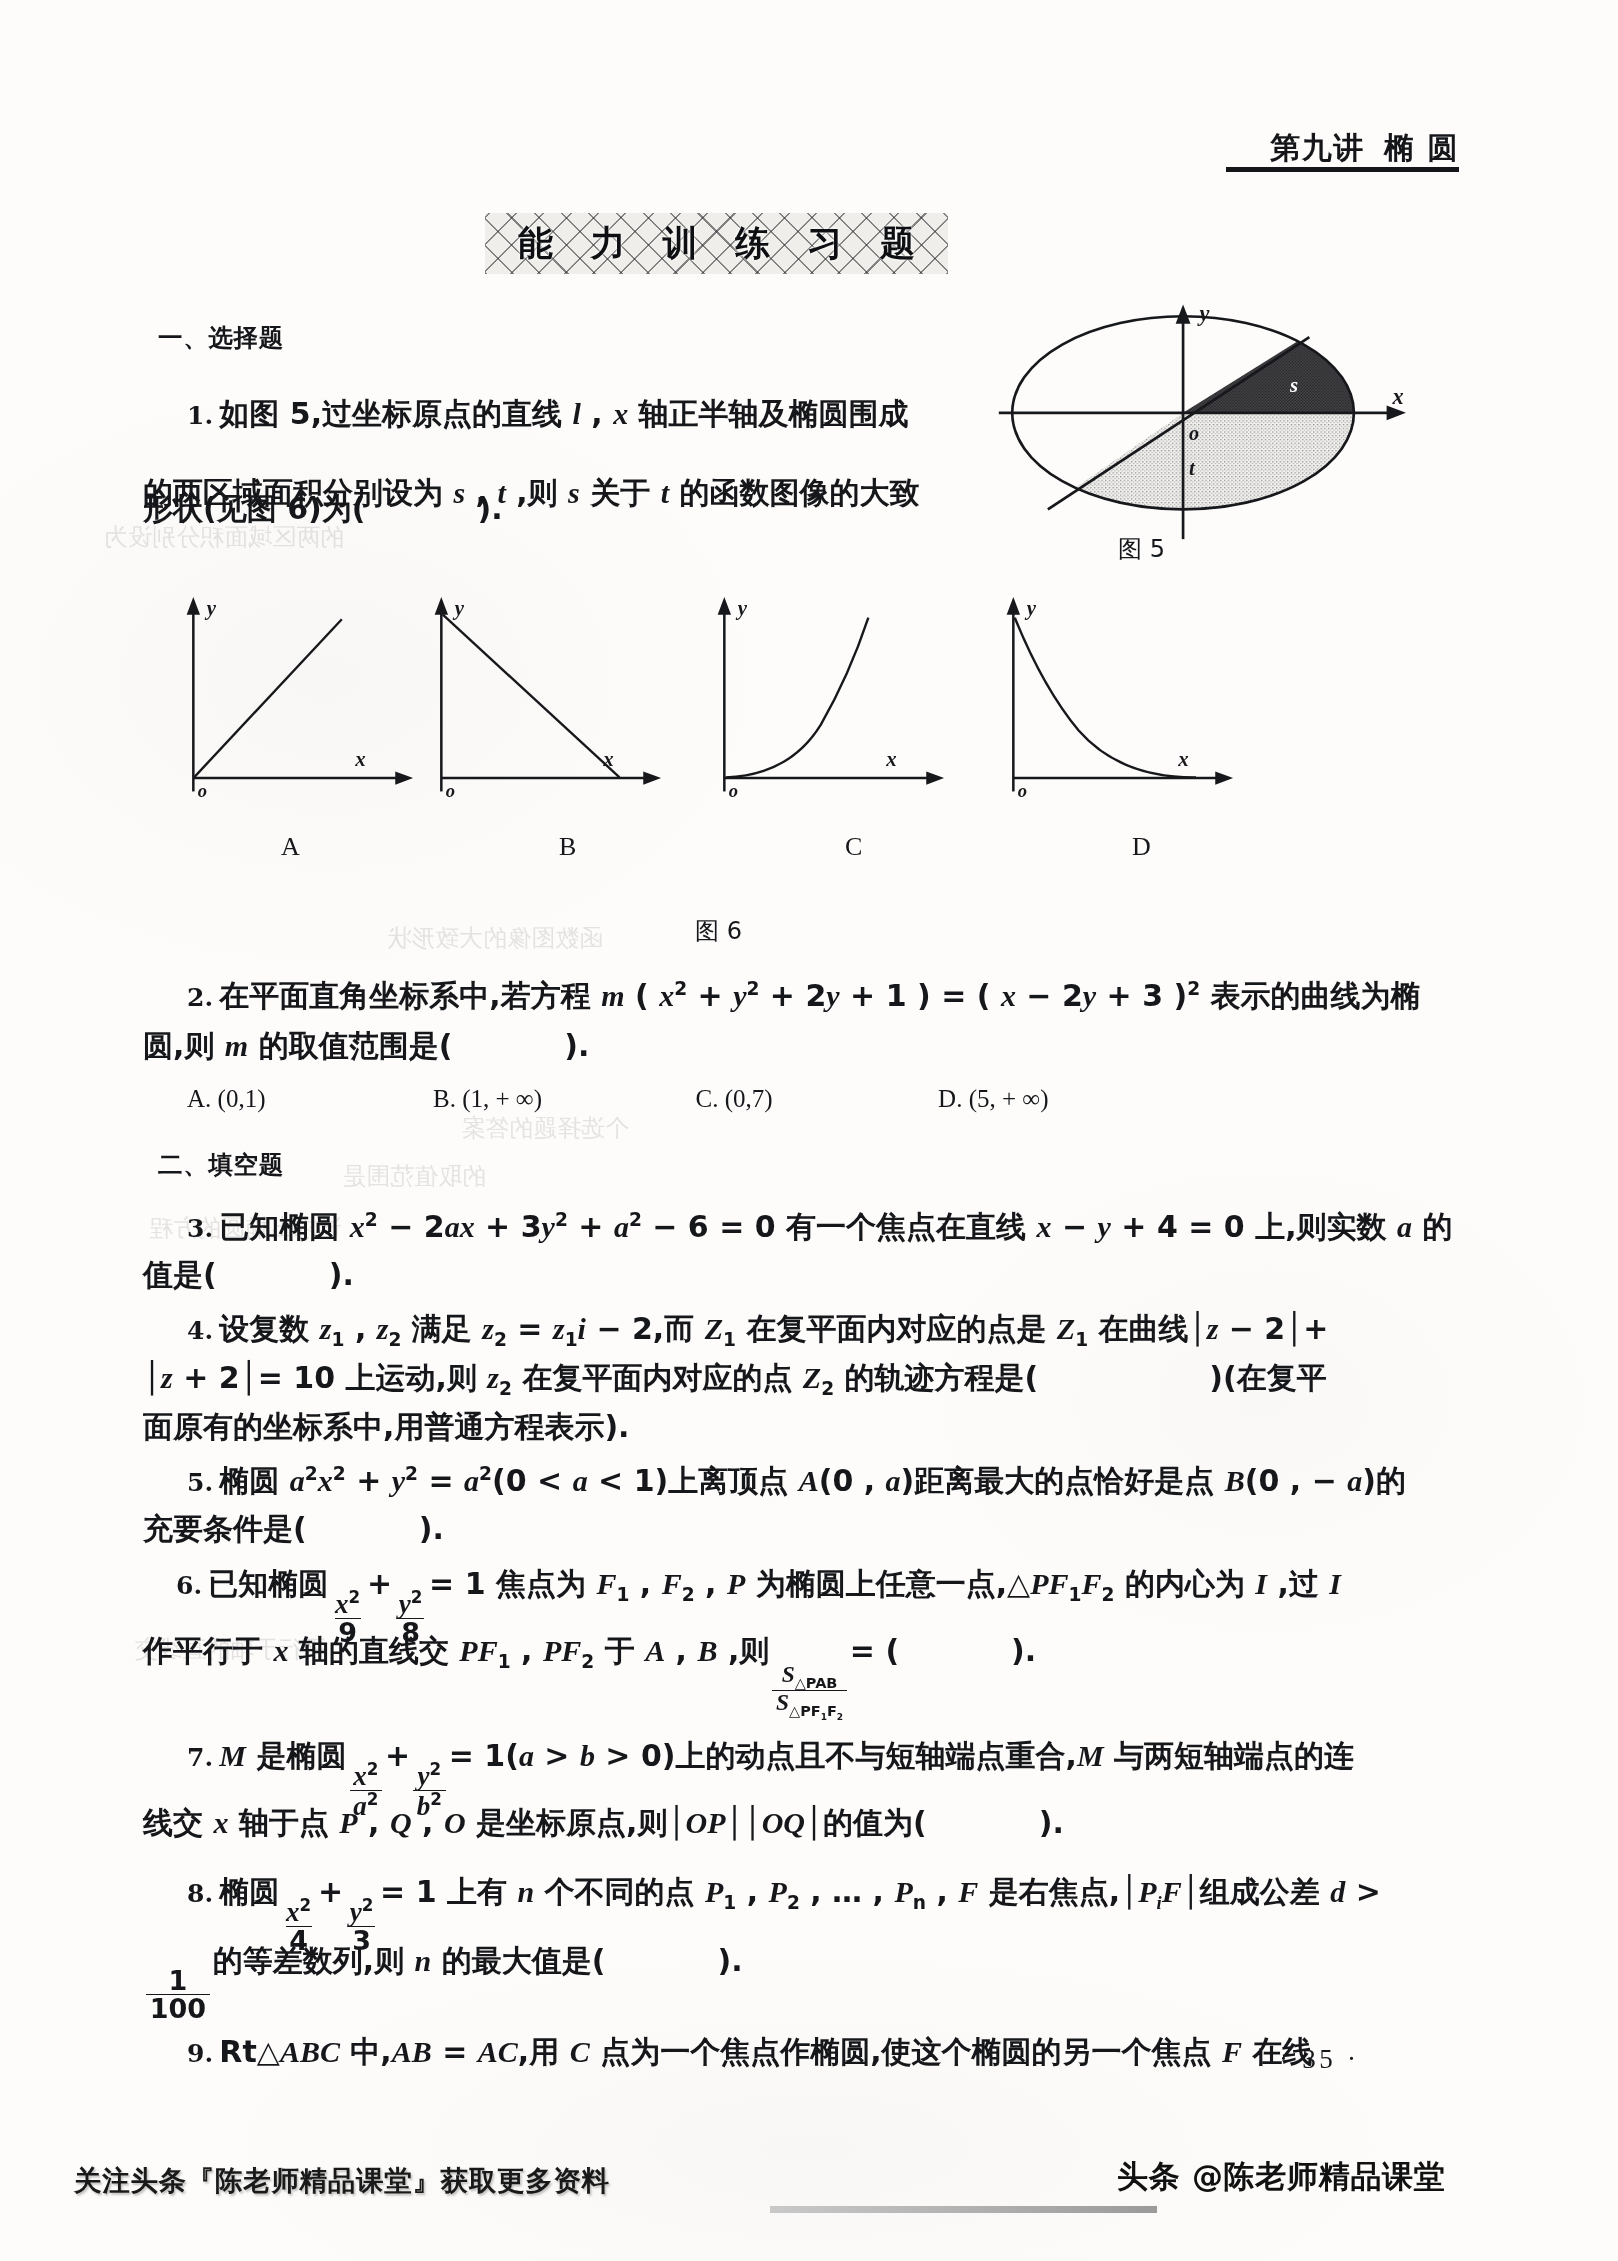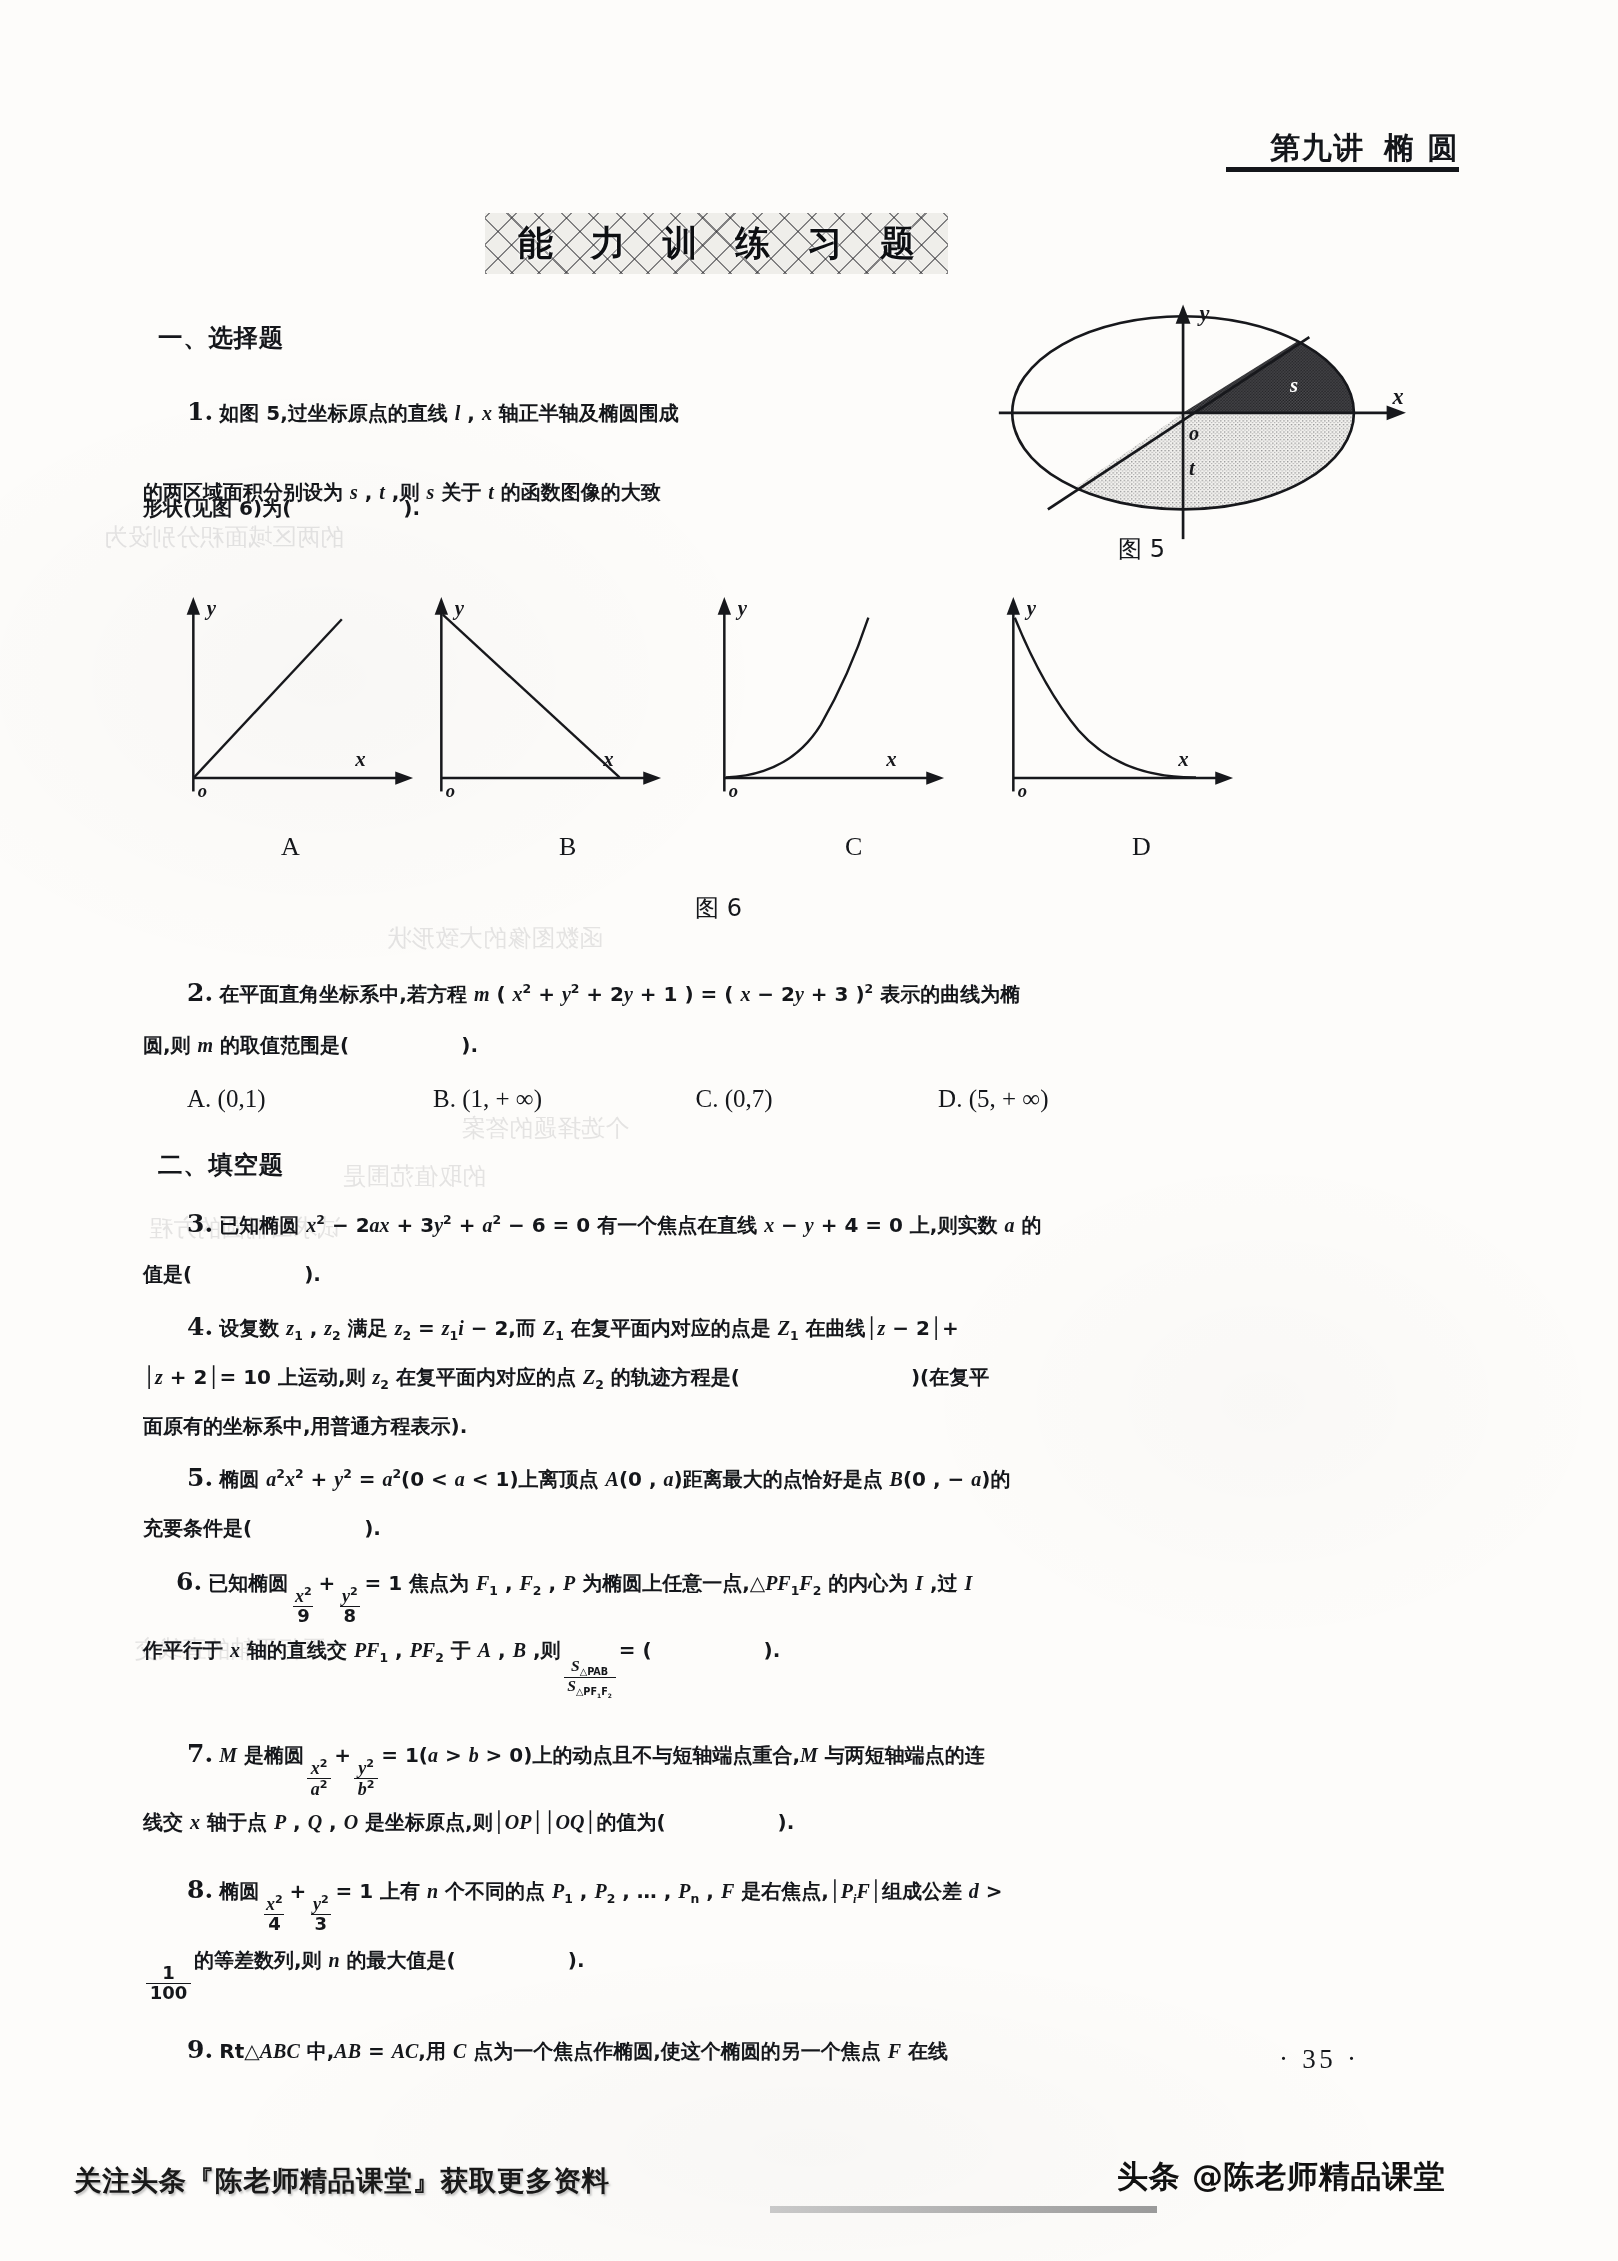--- a/index.html
+++ b/index.html
@@ -57,21 +57,21 @@
     position:absolute;
     font-family:"DejaVu Sans","Liberation Sans",sans-serif;
     font-weight:700; font-size:24.5px; letter-spacing:0.7px; color:#15171b;
   }
   .ln{
     position:absolute;
     font-size:25px; line-height:1.0; color:#15171b;
     white-space:nowrap;
     font-family:"Liberation Serif","DejaVu Serif",serif;
   }
-  .cjk{ font-family:"DejaVu Sans","Liberation Sans",sans-serif; font-weight:600; font-size:20px; }
+  .cjk{ font-family:"DejaVu Sans","Liberation Sans",sans-serif; font-weight:600; font-size:30px; }
   i.v{ font-family:"Liberation Serif","DejaVu Serif",serif; font-style:italic; }
   .num{ font-weight:700; font-family:"DejaVu Serif","Liberation Serif",serif; }
   sup{ font-size:.62em; vertical-align:super; }
   sub{ font-size:.62em; vertical-align:sub; }
   .blank{ display:inline-block; width:112px; }
 
   
   .frac{
     display:inline-flex; flex-direction:column; align-items:center;
     vertical-align:-0.62em; margin:0 3px; line-height:1.02;
@@ -245,21 +245,21 @@
     <polygon points="318,272 294,263 294,281" fill="#17181c"></polygon>
     <line x1="22" y1="290" x2="22" y2="46" stroke="#17181c" stroke-width="3.4"></line>
     <polygon points="22,28 13,52 31,52" fill="#17181c"></polygon>
     <text x="40" y="52" font-family="Liberation Serif, serif" font-style="italic" font-weight="700" font-size="28" fill="#17181c">y</text>
     <text x="244" y="256" font-family="Liberation Serif, serif" font-style="italic" font-weight="700" font-size="28" fill="#17181c">x</text>
     <text x="28" y="297" font-family="Liberation Serif, serif" font-style="italic" font-weight="700" font-size="25" fill="#17181c">o</text>
     <path d="M24,56 Q62,150 110,208 Q166,272 268,271" fill="none" stroke="#17181c" stroke-width="3.2"></path>
   </svg>
   <div class="optlbl" style="left:1132px; top:832px;">D</div>
 
-  <div class="fig-cap" style="left:695px; top:892px;text-align:center;">图 6</div>
+  <div class="fig-cap" style="left:695px; top:915px;text-align:center;">图 6</div>
 
   <div class="ln" style="left:187px; top:980px;">
     <span class="num">2.</span>
     <span class="cjk">在平面直角坐标系中,若方程 <i class="v">m</i> ( <i class="v">x</i><sup>2</sup> + <i class="v">y</i><sup>2</sup> + 2<i class="v">y</i> + 1 ) = ( <i class="v">x</i> − 2<i class="v">y</i> + 3 )<sup>2</sup> 表示的曲线为椭</span>
   </div>
   <div class="ln" style="left:143px; top:1031px;">
     <span class="cjk">圆,则 <i class="v">m</i> 的取值范围是(<span class="blank"></span>).</span>
   </div>
   <div class="ln" style="left:187px; top:1086px;">
     <span><span>A.</span>&nbsp;<span>(0,1)</span></span>

